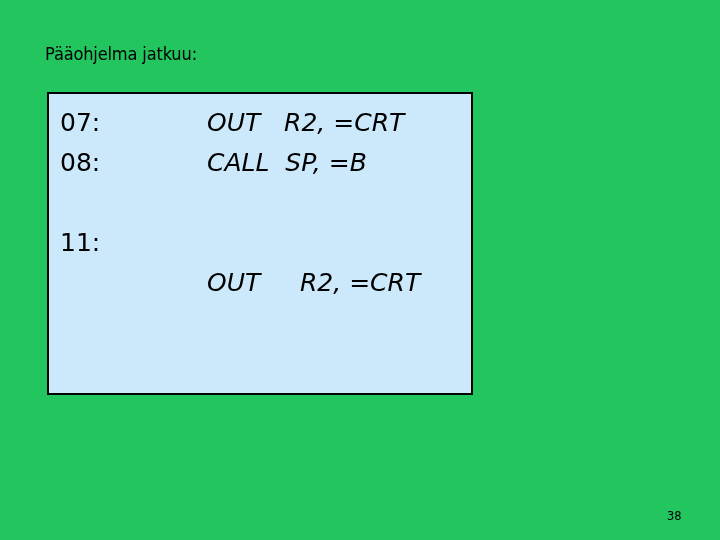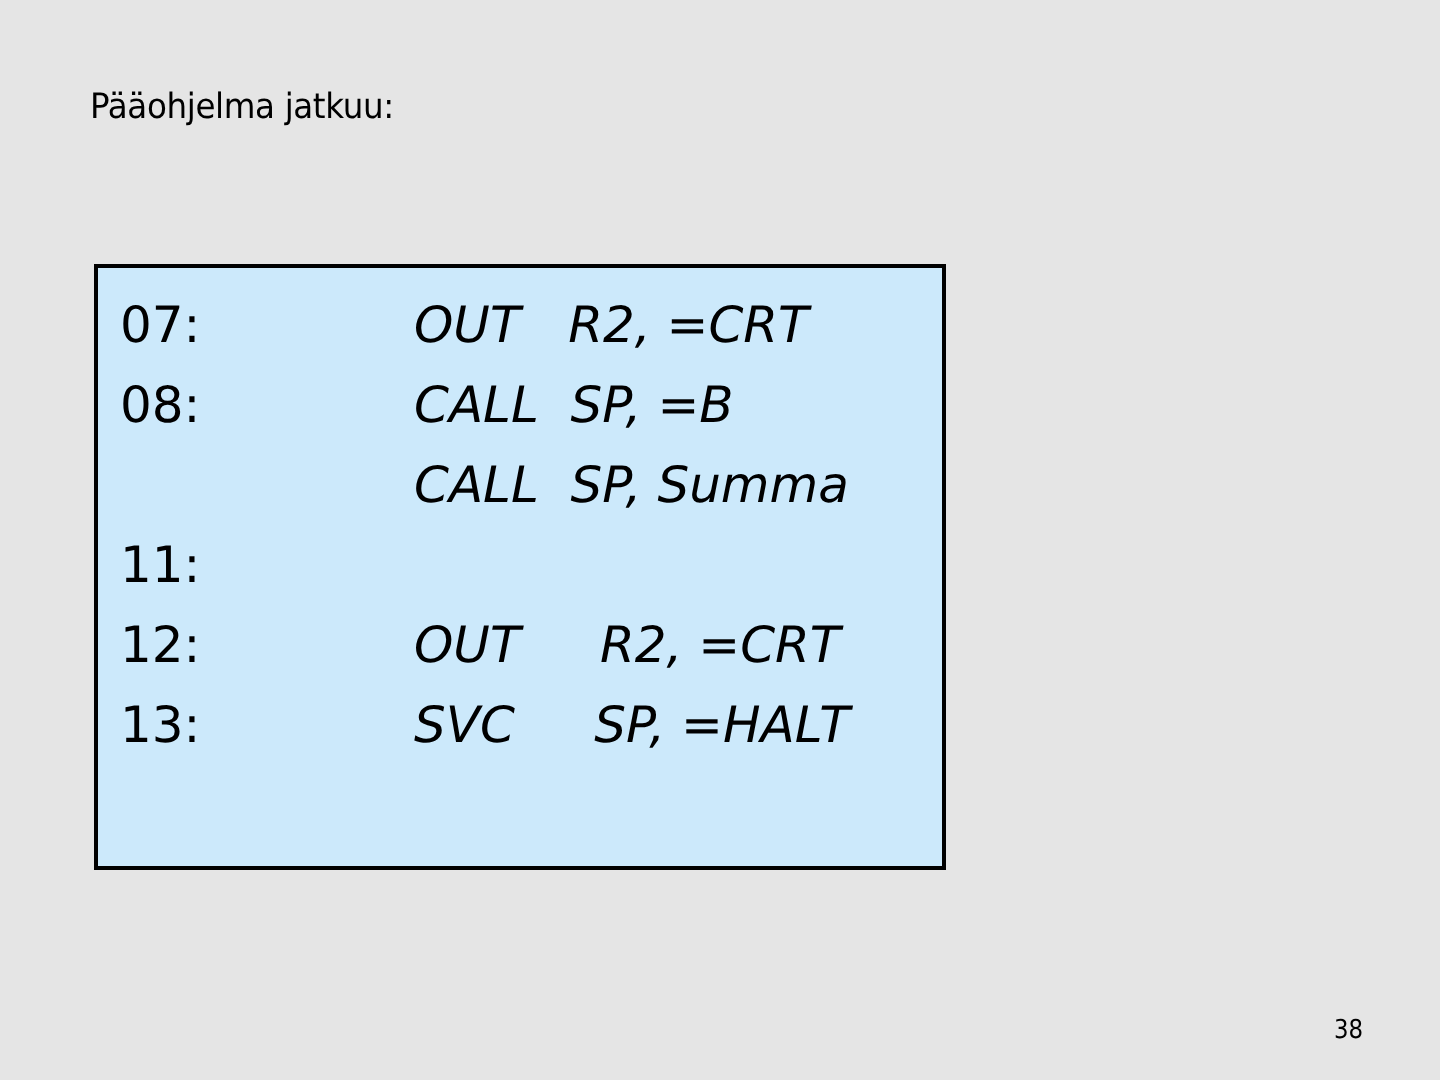--- a/index.html
+++ b/index.html
@@ -14,21 +14,21 @@
     overflow: hidden;
     position: relative;
     -webkit-font-smoothing: none;
   }
 
   .slide {
     position: absolute;
     inset: 0;
     width: 720px;
     height: 540px;
-    background: #e5e5e5;
+    background: #22c55e;
   }
 
   
   .slide-title {
     position: absolute;
     left: 45px;
     top: 43px;
     font-family: "DejaVu Sans", sans-serif;
     font-size: 17.5px;
     line-height: 22px;
@@ -43,21 +43,20 @@
   
   .code-box {
     position: absolute;
     left: 47px;
     top: 92px;
     width: 426px;
     height: 303px;
     background: #cce9fb;
     border: 2px solid #000000;
     box-sizing: border-box;
-    margin-top: 40px;
   }
 
   .code-lines {
     position: absolute;
     left: 0;
     top: 0;
     width: 100%;
     padding-top: 9px;
   }
 
@@ -117,35 +116,29 @@
         <span class="code-instr">OUT   R2, =CRT</span>
       </div>
 
       <div class="code-row">
         <span class="code-label">08:</span>
         <span class="code-instr">CALL  SP, =B</span>
       </div>
 
 
       <div class="code-row">
-        <span class="code-instr">CALL  SP, Summa</span>
       </div>
 
       <div class="code-row">
         <span class="code-label">11:</span>
       </div>
 
       <div class="code-row">
-        <span class="code-label">12:</span>
         <span class="code-instr">OUT     R2, =CRT</span>
       </div>
 
-      <div class="code-row">
-        <span class="code-label">13:</span>
-        <span class="code-instr">SVC     SP, =HALT</span>
-      </div>
 
     </div>
   </div>
 
   <div class="page-number">38</div>
 
 </div>
 
 </body></html>

